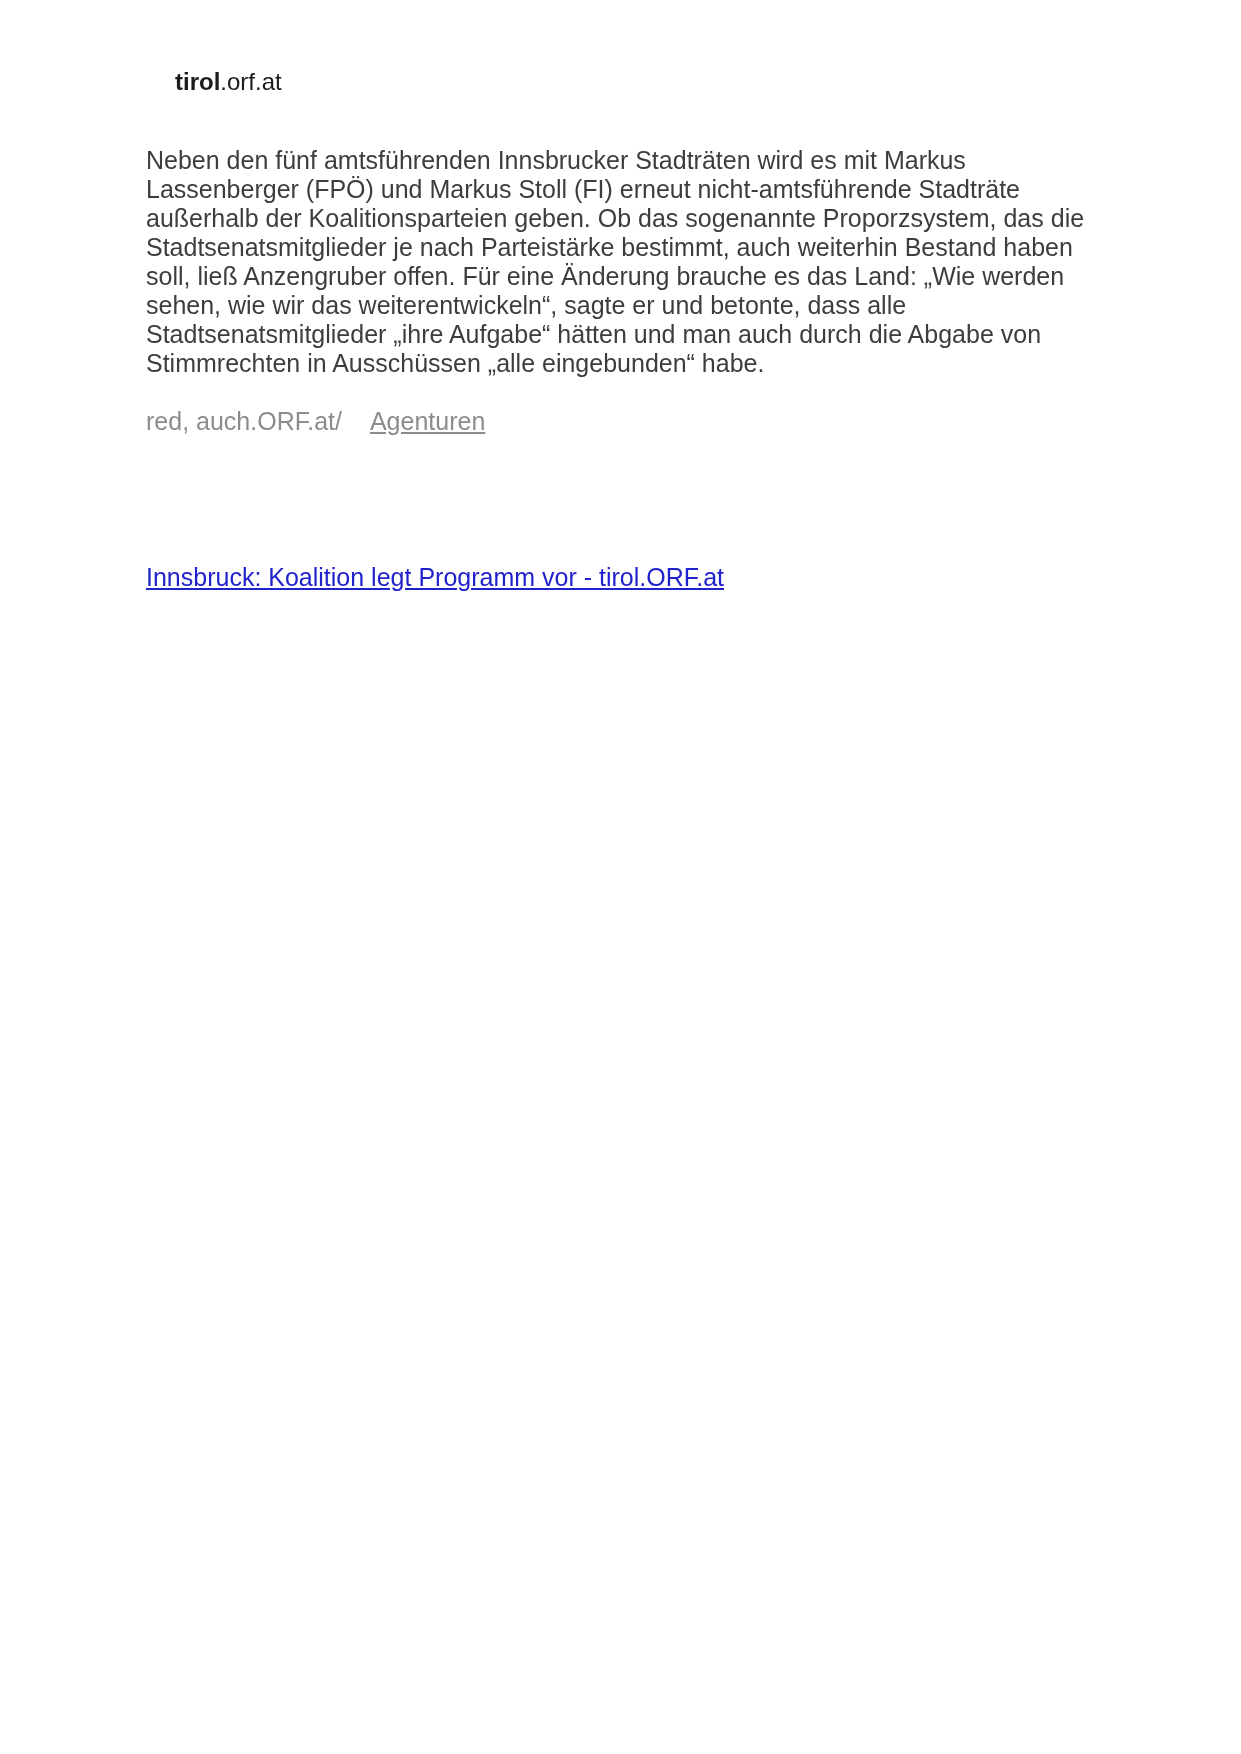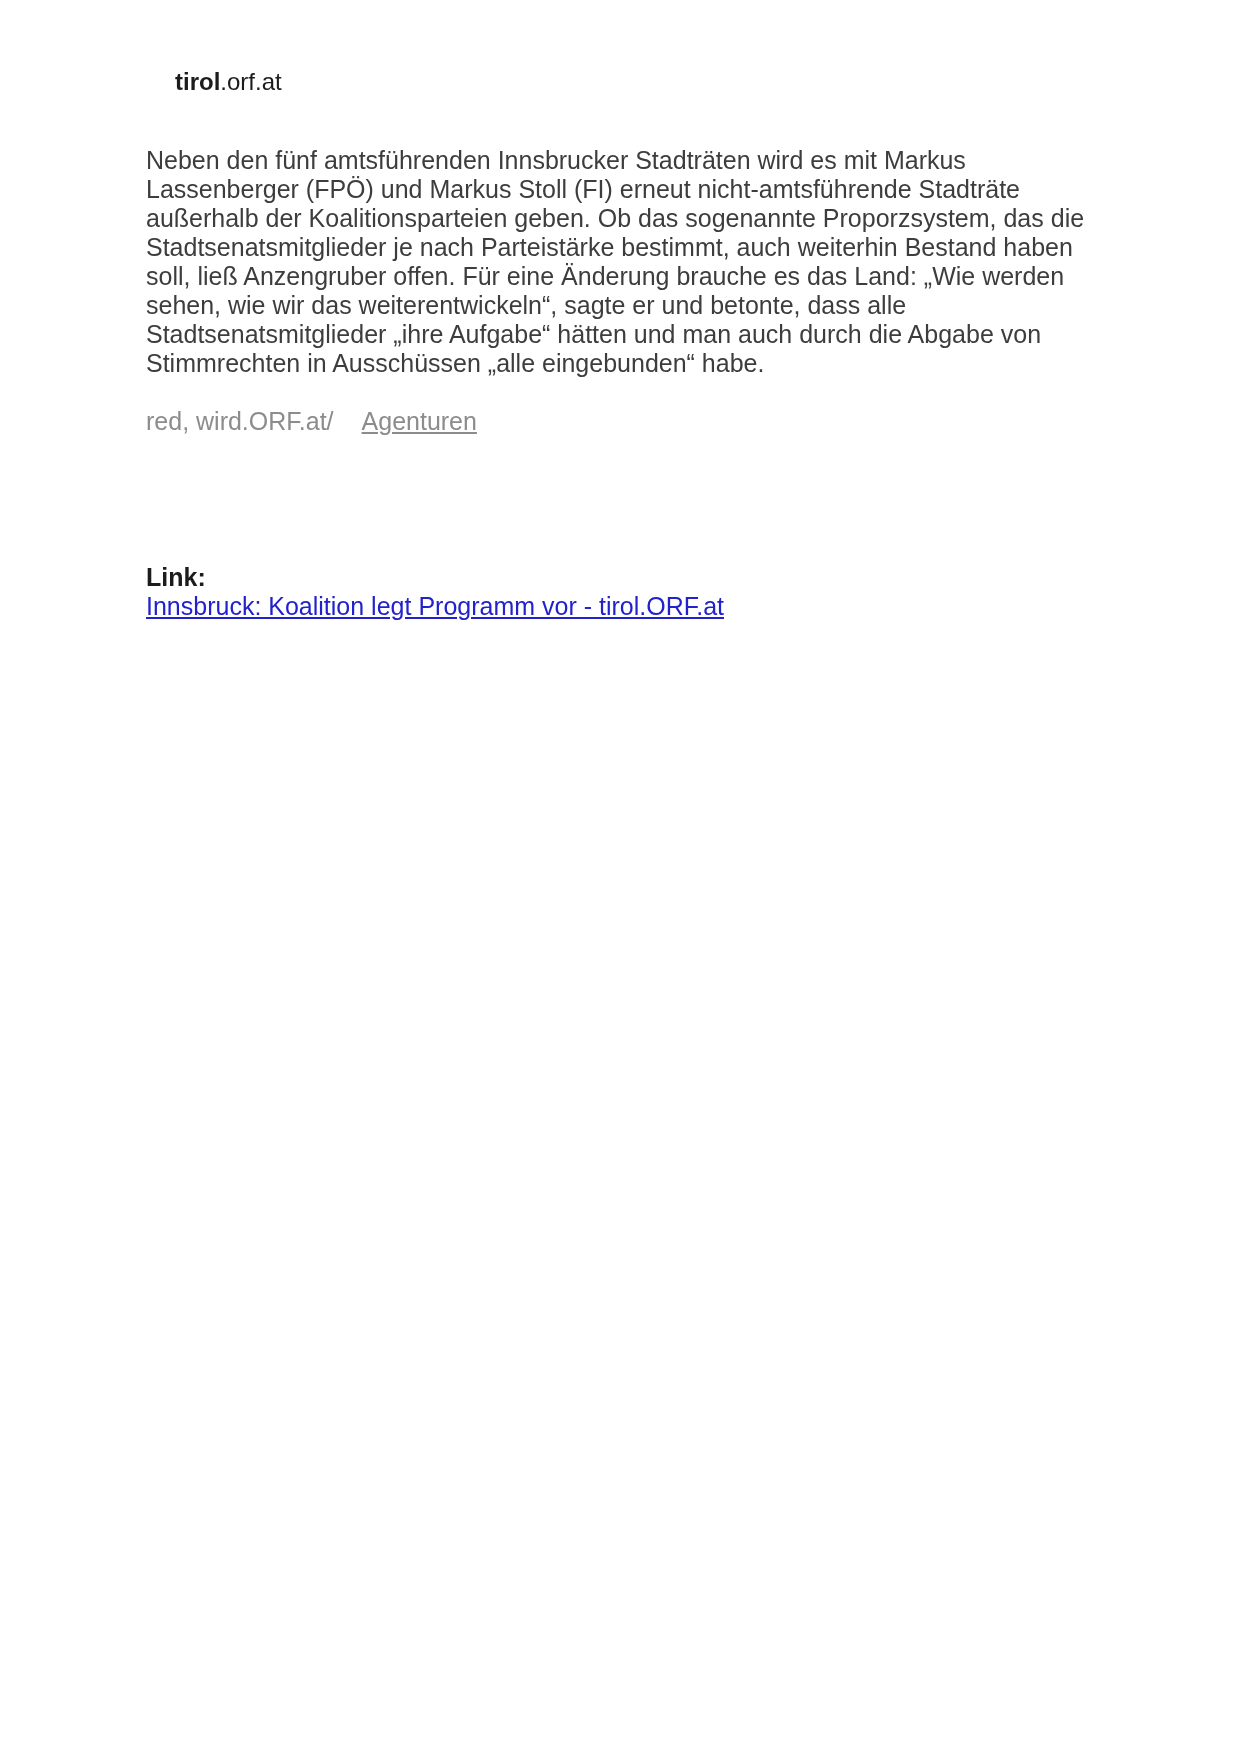--- a/index.html
+++ b/index.html
@@ -86,21 +86,20 @@
 
   <div class="article-paragraph">Neben den fünf amtsführenden Innsbrucker Stadträten wird es mit Markus
 Lassenberger (FPÖ) und Markus Stoll (FI) erneut nicht-amtsführende Stadträte
 außerhalb der Koalitionsparteien geben. Ob das sogenannte Proporzsystem, das die
 Stadtsenatsmitglieder je nach Parteistärke bestimmt, auch weiterhin Bestand haben
 soll, ließ Anzengruber offen. Für eine Änderung brauche es das Land: „Wie werden
 sehen, wie wir das weiterentwickeln“, sagte er und betonte, dass alle
 Stadtsenatsmitglieder „ihre Aufgabe“ hätten und man auch durch die Abgabe von
 Stimmrechten in Ausschüssen „alle eingebunden“ habe.</div>
 
-  <div class="article-credit"><span>red, wird.ORF.at/</span><a class="credit-link">Agenturen</a></div>
+  <div class="article-credit"><span>red, auch.ORF.at/</span><a class="credit-link">Agenturen</a></div>
 
   <div class="link-block">
-    <div class="link-label">Link:</div>
     <a class="article-link">Innsbruck: Koalition legt Programm vor - tirol.ORF.at</a>
   </div>
 
 
 </div>
 
 </body></html>

